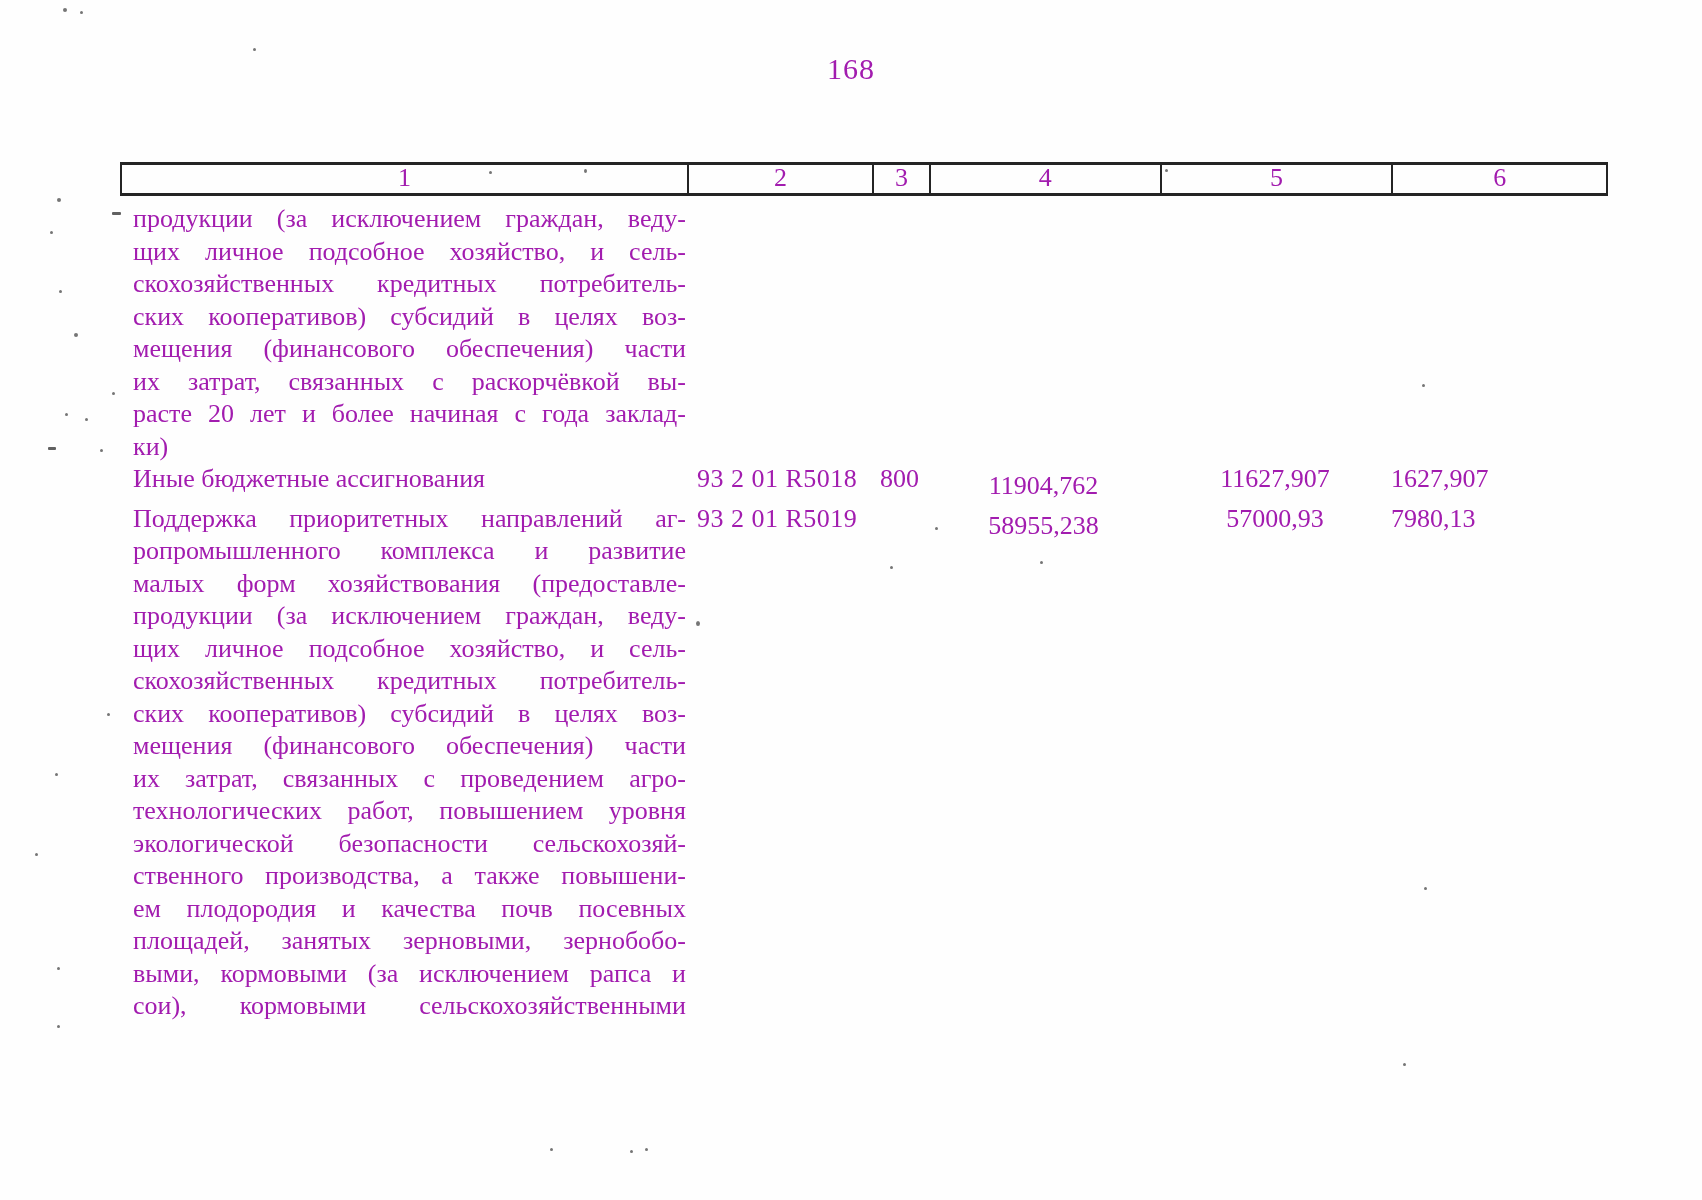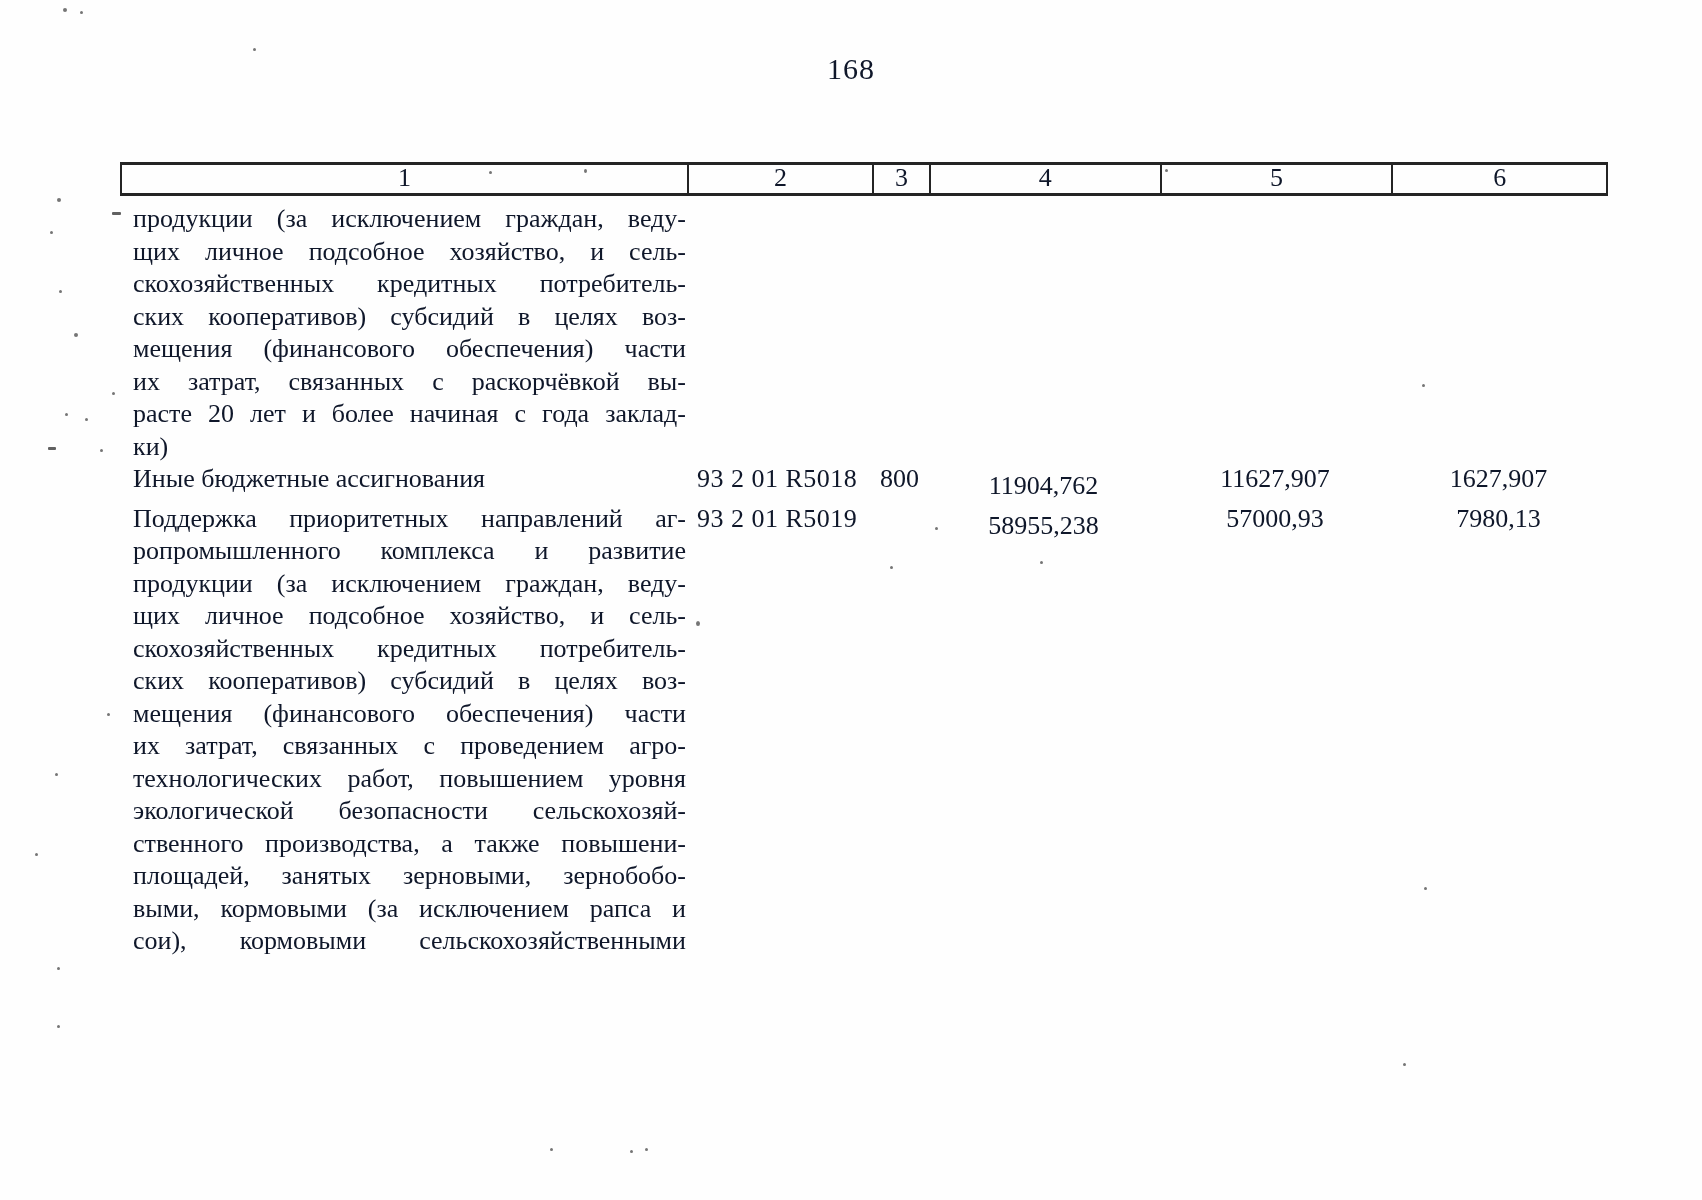--- a/index.html
+++ b/index.html
@@ -1,20 +1,20 @@
 <!DOCTYPE html>
 <html><head>
 <meta charset="utf-8">
 <style>
   html,body { margin:0; padding:0; background:#e8e8e8; }
   .page {
     position:relative; width:1702px; height:1200px;
     background:#fefefe; overflow:hidden;
     font-family:"Liberation Serif","DejaVu Serif",serif;
-    color:#0f172a;
+    color:#a21caf;
   }
   .page-number {
     position:absolute; top:52px; left:0; width:100%;
     text-align:center; font-size:30px; letter-spacing:1px;
   }
   .budget-table { position:absolute; left:120px; top:162px; width:1488px; }
   .thead {
     display:flex; box-sizing:border-box; height:34px;
     border:3px solid #242424; border-left-width:2px; border-right-width:2px;
   }
@@ -26,21 +26,21 @@
   .w1 { width:566px; } .w2 { width:185px; } .w3 { width:57px; }
   .w4 { width:231px; } .w5 { width:232px; } .w6 { width:215px; }
   .tbody { padding-top:7px; }
   .trow { display:flex; align-items:flex-start; }
   .cell { box-sizing:border-box; font-size:26px; line-height:32.5px; }
   .c1 { width:566px; padding-left:13px; }
   .c2 { width:185px; padding-left:11px; white-space:nowrap; letter-spacing:0.5px; }
   .c3 { width:57px; text-align:center; }
   .c4 { width:231px; text-align:center;margin-top:7px; }
   .c5 { width:232px; text-align:center; }
-  .c6 { width:215px; text-align:center; }
+  .c6 { width:215px; }
   .line {
     font-size:26px; line-height:32.5px; height:32.5px; overflow:hidden;
     text-align:justify; text-align-last:justify; word-spacing:1px;
   }
   .line.no-justify { text-align:center; text-align-last:left; word-spacing:normal; }
   .speck {
     position:absolute; background:#3a3a3a; border-radius:50%; opacity:.7;
   }
   .dashmark { position:absolute; background:#3a3a3a; border-radius:1px; opacity:.8; }
 </style>
@@ -93,29 +93,31 @@
         <div class="cell c4">11904,762</div>
         <div class="cell c5">11627,907</div>
         <div class="cell c6">1627,907</div>
       </div>
 
       <div class="trow">
         <div class="cell c1">
 
         <div class="line">Поддержка приоритетных направлений аг-</div>
             <div class="line">ропромышленного комплекса и развитие</div>
+            <div class="line">малых форм хозяйствования (предоставле-</div>
             <div class="line">продукции (за исключением граждан, веду-</div>
             <div class="line">щих личное подсобное хозяйство, и сель-</div>
             <div class="line">скохозяйственных кредитных потребитель-</div>
             <div class="line">ских кооперативов) субсидий в целях воз-</div>
             <div class="line">мещения (финансового обеспечения) части</div>
             <div class="line">их затрат, связанных с проведением агро-</div>
             <div class="line">технологических работ, повышением уровня</div>
             <div class="line">экологической безопасности сельскохозяй-</div>
             <div class="line">ственного производства, а также повышени-</div>
+            <div class="line">ем плодородия и качества почв посевных</div>
             <div class="line">площадей, занятых зерновыми, зернобобо-</div>
             <div class="line">выми, кормовыми (за исключением рапса и</div>
             <div class="line">сои), кормовыми сельскохозяйственными</div>
           </div>
         <div class="cell c2">93 2 01 R5019</div>
         <div class="cell c3"></div>
         <div class="cell c4">58955,238</div>
         <div class="cell c5">57000,93</div>
         <div class="cell c6">7980,13</div>
       </div>

